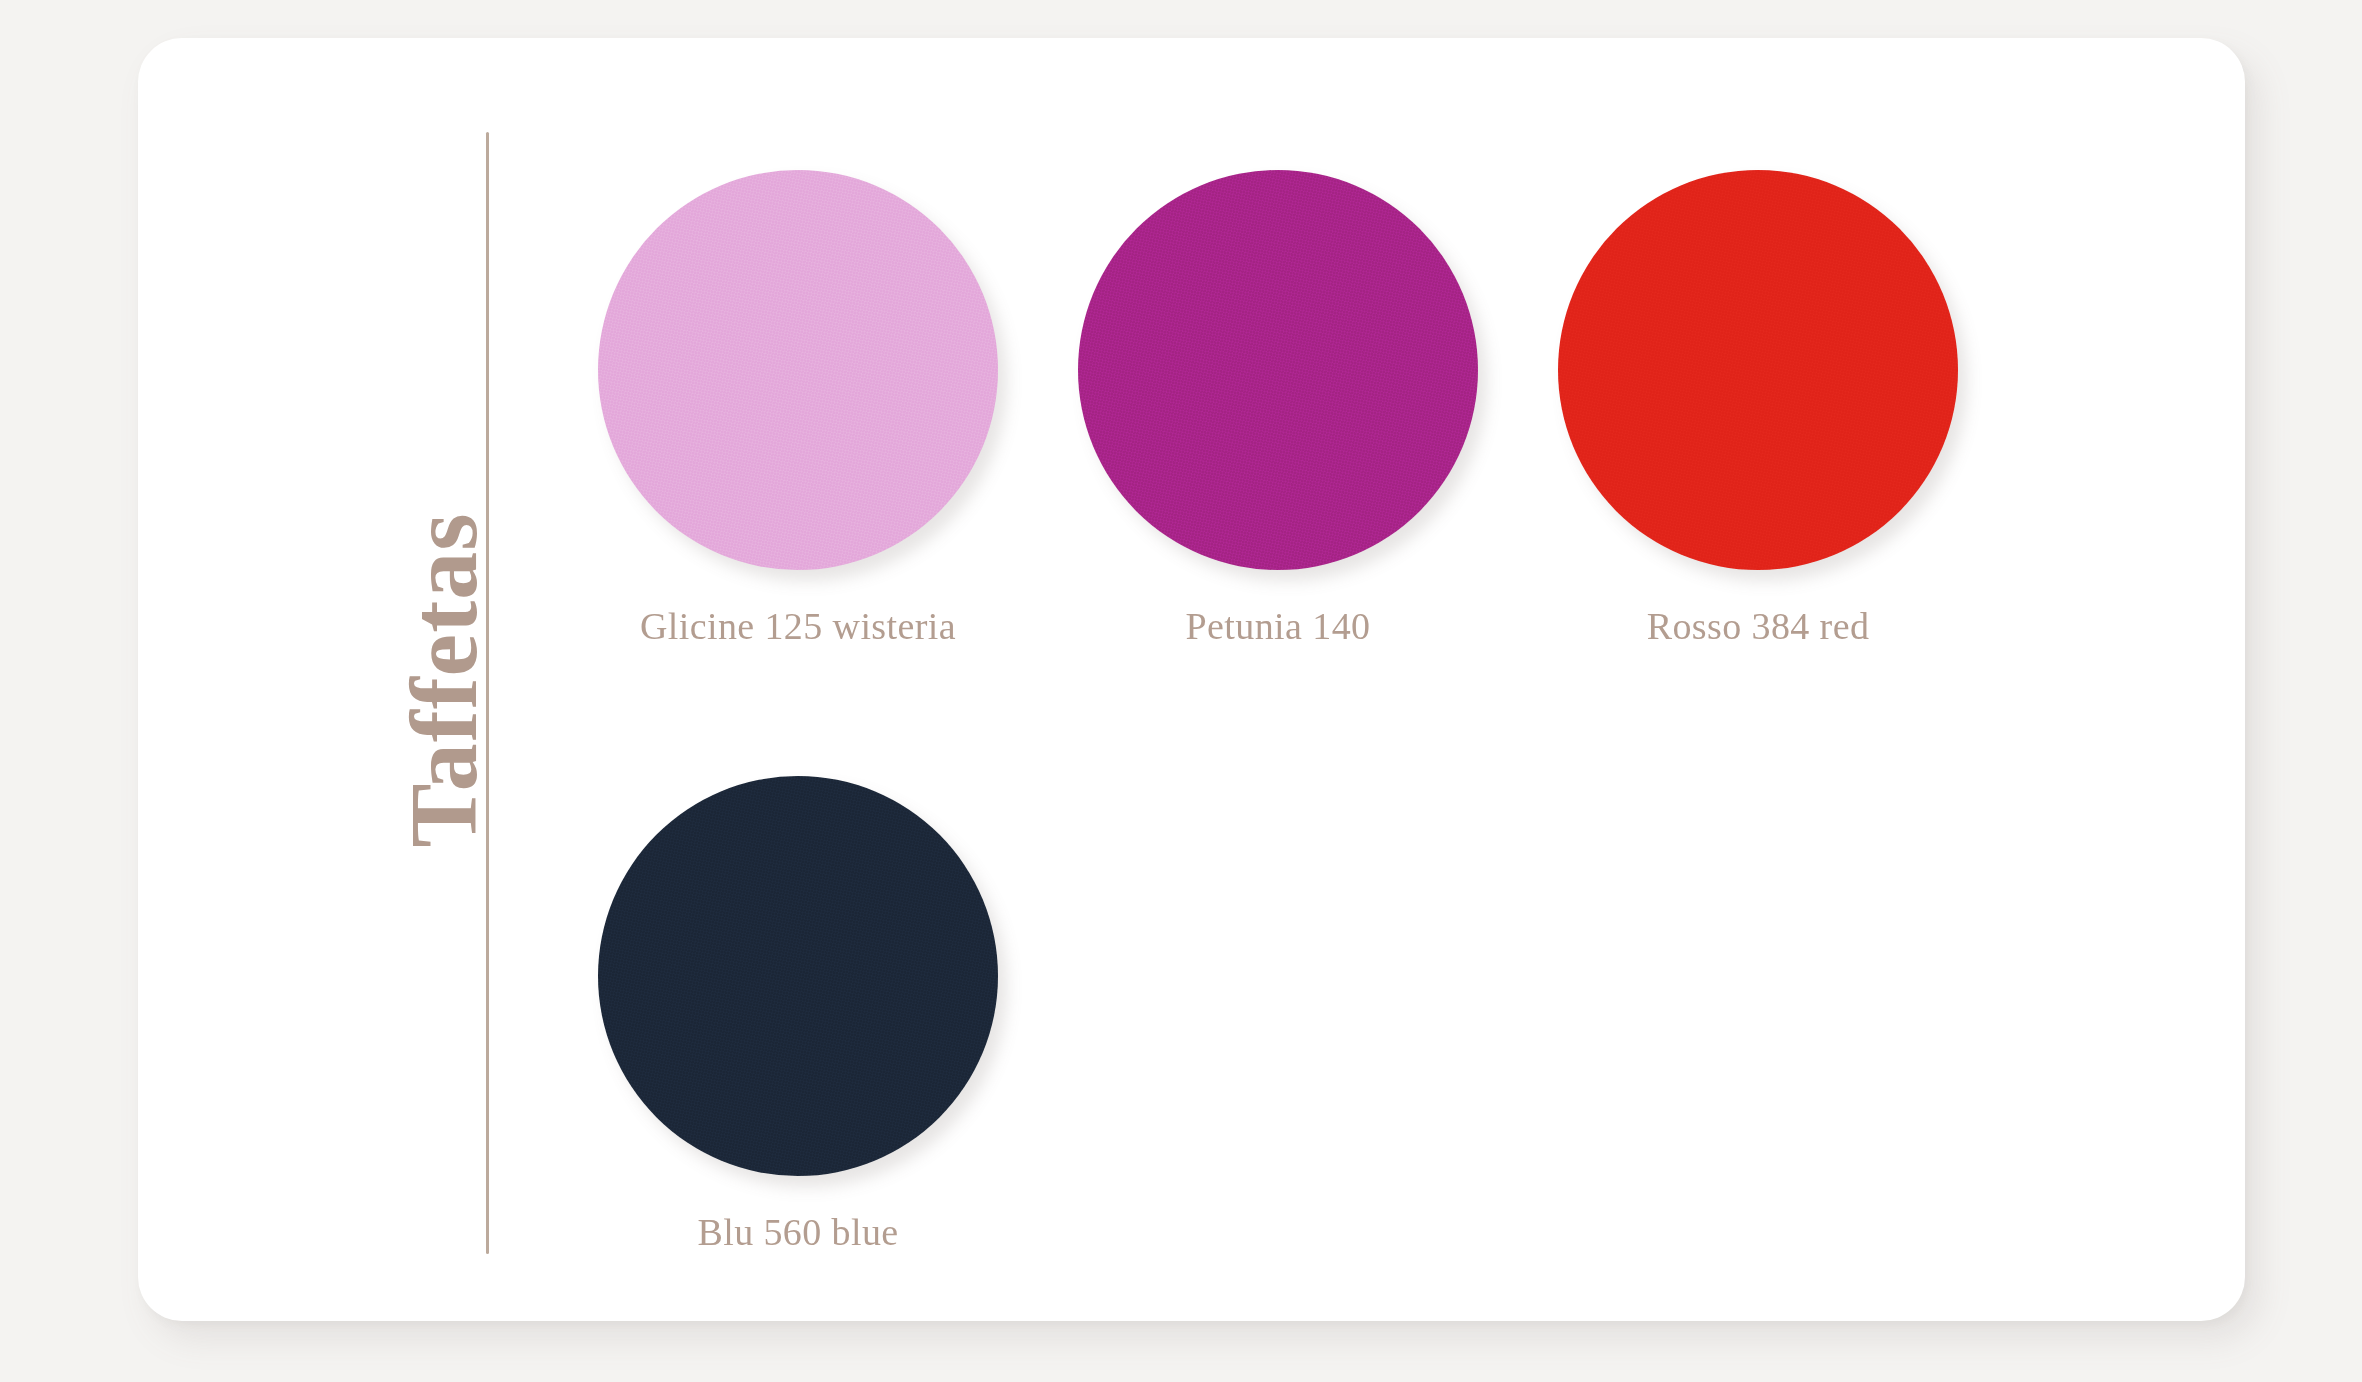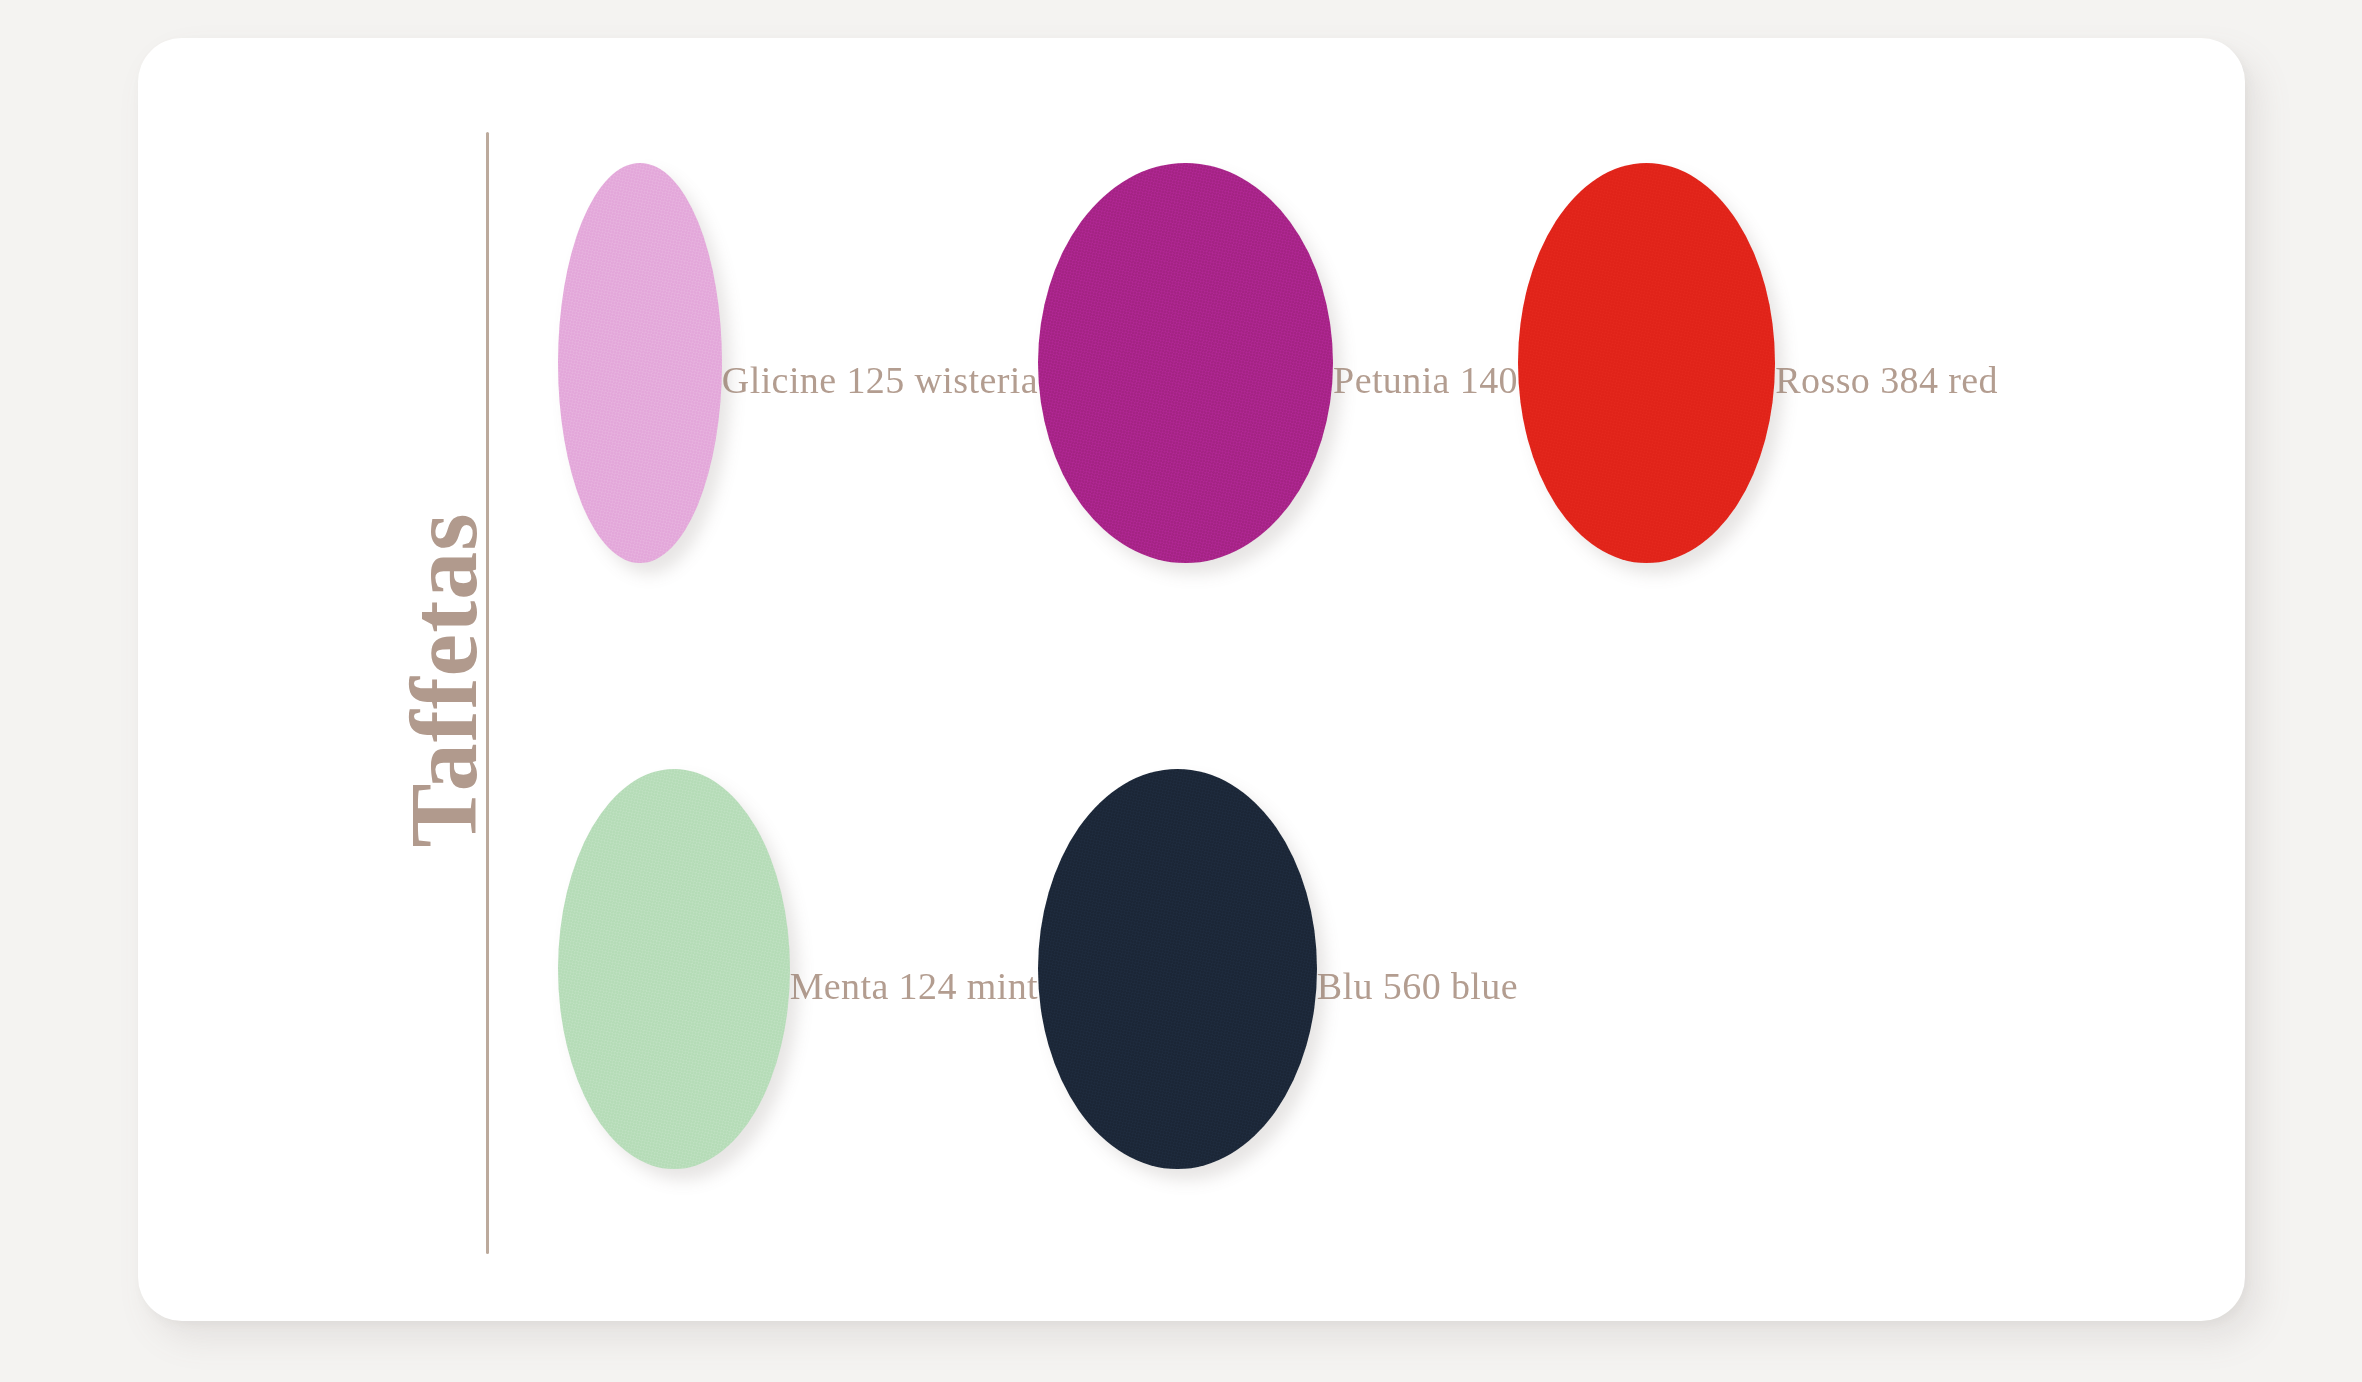--- a/index.html
+++ b/index.html
@@ -77,23 +77,23 @@
     height: 1210px;
     display: grid;
     grid-template-columns: repeat(3, 480px);
     grid-template-rows: repeat(2, 570px);
     column-gap: 0px;
     row-gap: 36px;
   }
 
   .swatch {
     display: flex;
-    flex-direction: row;
+    flex-direction: column;
     align-items: center;
-    justify-content: center;
+    justify-content: flex-end;
   }
   .swatch.empty { visibility: hidden; }
 
   .disc-shadow {
     position: relative;
     width: 400px;
     height: 400px;
   }
   .disc {
     position: absolute;
@@ -153,26 +153,20 @@
         <div class="swatch-label">Petunia 140</div>
       </div>
 
       <div class="swatch">
         <div class="disc-shadow">
           <div class="disc" id="disc-2" style="background: rgb(226, 36, 26);"></div>
         </div>
         <div class="swatch-label">Rosso 384 red</div>
       </div>
 
-      <div class="swatch">
-        <div class="disc-shadow">
-          <div class="disc" id="disc-3" style="background: rgb(185, 222, 187);"></div>
-        </div>
-        <div class="swatch-label">Menta 124 mint</div>
-      </div>
 
       <div class="swatch">
         <div class="disc-shadow">
           <div class="disc" id="disc-4" style="background: rgb(28, 40, 57);"></div>
         </div>
         <div class="swatch-label">Blu 560 blue</div>
       </div>
 
       <div class="swatch empty"></div>
 

